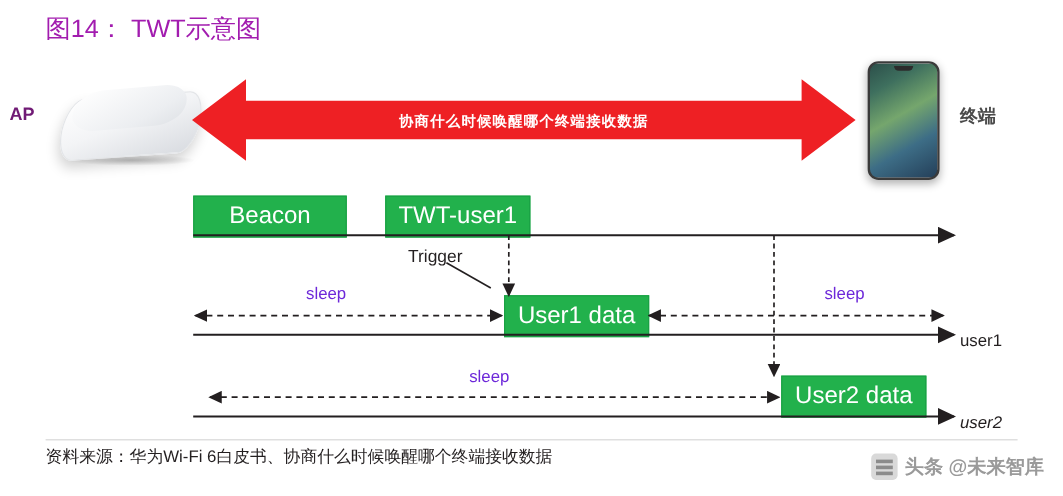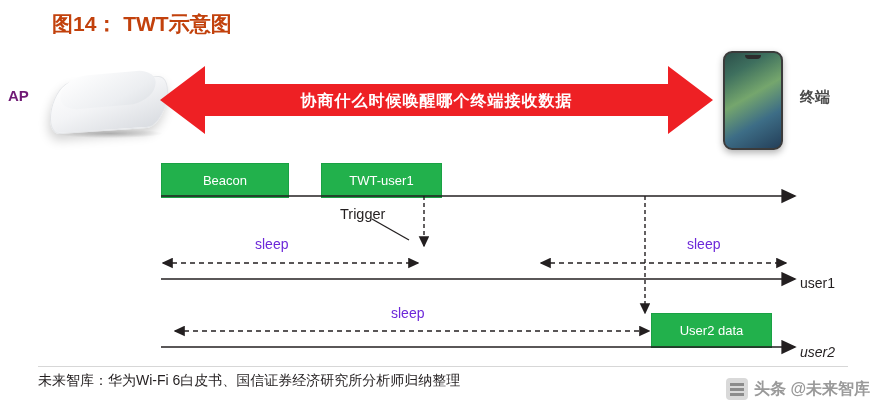--- a/index.html
+++ b/index.html
@@ -7,22 +7,22 @@
     width: 886px; height: 413px;
     background: #ffffff;
     font-family: "Liberation Sans", sans-serif;
     position: relative;
     overflow: hidden;
   }
   #root { position:absolute; left:0; top:0; width:886px; height:413px; }
 
   
   .title {
-    position:absolute; left:52px; top:10px;
-    font-size:21px; font-weight:bold; color:#c2410c;
+    position:absolute; left:38px; top:10px;
+    font-size:21px; font-weight:normal; color:#a21caf;
     letter-spacing:0px; white-space:nowrap;
   }
 
   
   .ap-label {
     position:absolute; left:8px; top:87px;
     font-size:15px; font-weight:bold; color:#701a75;
   }
   
   .router {
@@ -62,29 +62,29 @@
   .terminal-label {
     position:absolute; left:800px; top:88px;
     font-size:15px; font-weight:bold; color:#4a4a4a;
   }
 
   
   .red-arrow { position:absolute; left:160px; top:63px; width:553px; height:74px; }
   .red-arrow .txt {
     position:absolute; left:0; top:0; width:553px; height:74px;
     display:flex; align-items:center; justify-content:center;
-    font-size:16px; font-weight:bold; color:#ffffff; letter-spacing:1px;
+    font-size:12px; font-weight:bold; color:#ffffff; letter-spacing:1px;
     z-index:3; padding-top:2px; box-sizing:border-box;
   }
 
   
   .gbox {
     position:absolute; background:#22b14c; border:1px solid #1aa144;
     display:flex; align-items:center; justify-content:center;
-    color:#ffffff; font-size:13px; white-space:nowrap;
+    color:#ffffff; font-size:20px; white-space:nowrap;
   }
   .lane-label {
     position:absolute; font-size:14px; color:#231f20; font-weight:normal;
   }
   .plain-label {
     position:absolute; font-size:14px; color:#6d28d9;
   }
   .trigger-label {
     position:absolute; font-size:14.5px; color:#231f20;
   }
@@ -140,20 +140,21 @@
   </div>
 
   <div class="gbox" style="left:161px; top:163px; width:126px; height:33px;">Beacon</div>
   <div class="gbox" style="left:305px; top:163px; width:119px; height:33px;margin-left:16px;">TWT-user1</div>
 
   <div class="trigger-label" style="left:340px; top:206px;">Trigger</div>
 
   <div class="plain-label" style="left:255px; top:236px;">sleep</div>
   <div class="plain-label" style="left:687px; top:236px;">sleep</div>
 
+  <div class="gbox" style="left:420px; top:246px; width:119px; height:33px;">User1 data</div>
 
   <div class="lane-label" style="left:800px; top:275px;">user1</div>
 
   <div class="plain-label" style="left:391px; top:305px;">sleep</div>
 
   <div class="gbox" style="left:651px; top:313px; width:119px; height:33px;">User2 data</div>
 
   <div class="lane-label" style="left:800px; top:344px;font-style:italic;">user2</div>
 
   <svg class="overlay" viewBox="0 0 886 413">
@@ -184,20 +185,20 @@
     <line x1="372" y1="219" x2="409" y2="240" stroke="#231f20" stroke-width="1.3"></line>
 
     <line x1="163" y1="263" x2="418" y2="263" stroke="#231f20" stroke-width="1.4" stroke-dasharray="5,4" marker-start="url(#ahsr)" marker-end="url(#ahs)"></line>
 
     <line x1="541" y1="263" x2="786" y2="263" stroke="#231f20" stroke-width="1.4" stroke-dasharray="5,4" marker-start="url(#ahsr)" marker-end="url(#ahs)"></line>
 
     <line x1="175" y1="331" x2="649" y2="331" stroke="#231f20" stroke-width="1.4" stroke-dasharray="5,4" marker-start="url(#ahsr)" marker-end="url(#ahs)"></line>
   </svg>
 
   <div class="src-rule"></div>
-  <div class="source">未来智库：华为Wi-Fi 6白皮书、国信证券经济研究所分析师归纳整理</div>
+  <div class="source">资料来源：华为Wi-Fi 6白皮书、协商什么时候唤醒哪个终端接收数据</div>
 
   <div class="watermark">
     <div class="wm-logo"></div>
     <div class="wm-text">头条 @未来智库</div>
   </div>
 
 </div>
 
 </body></html>

